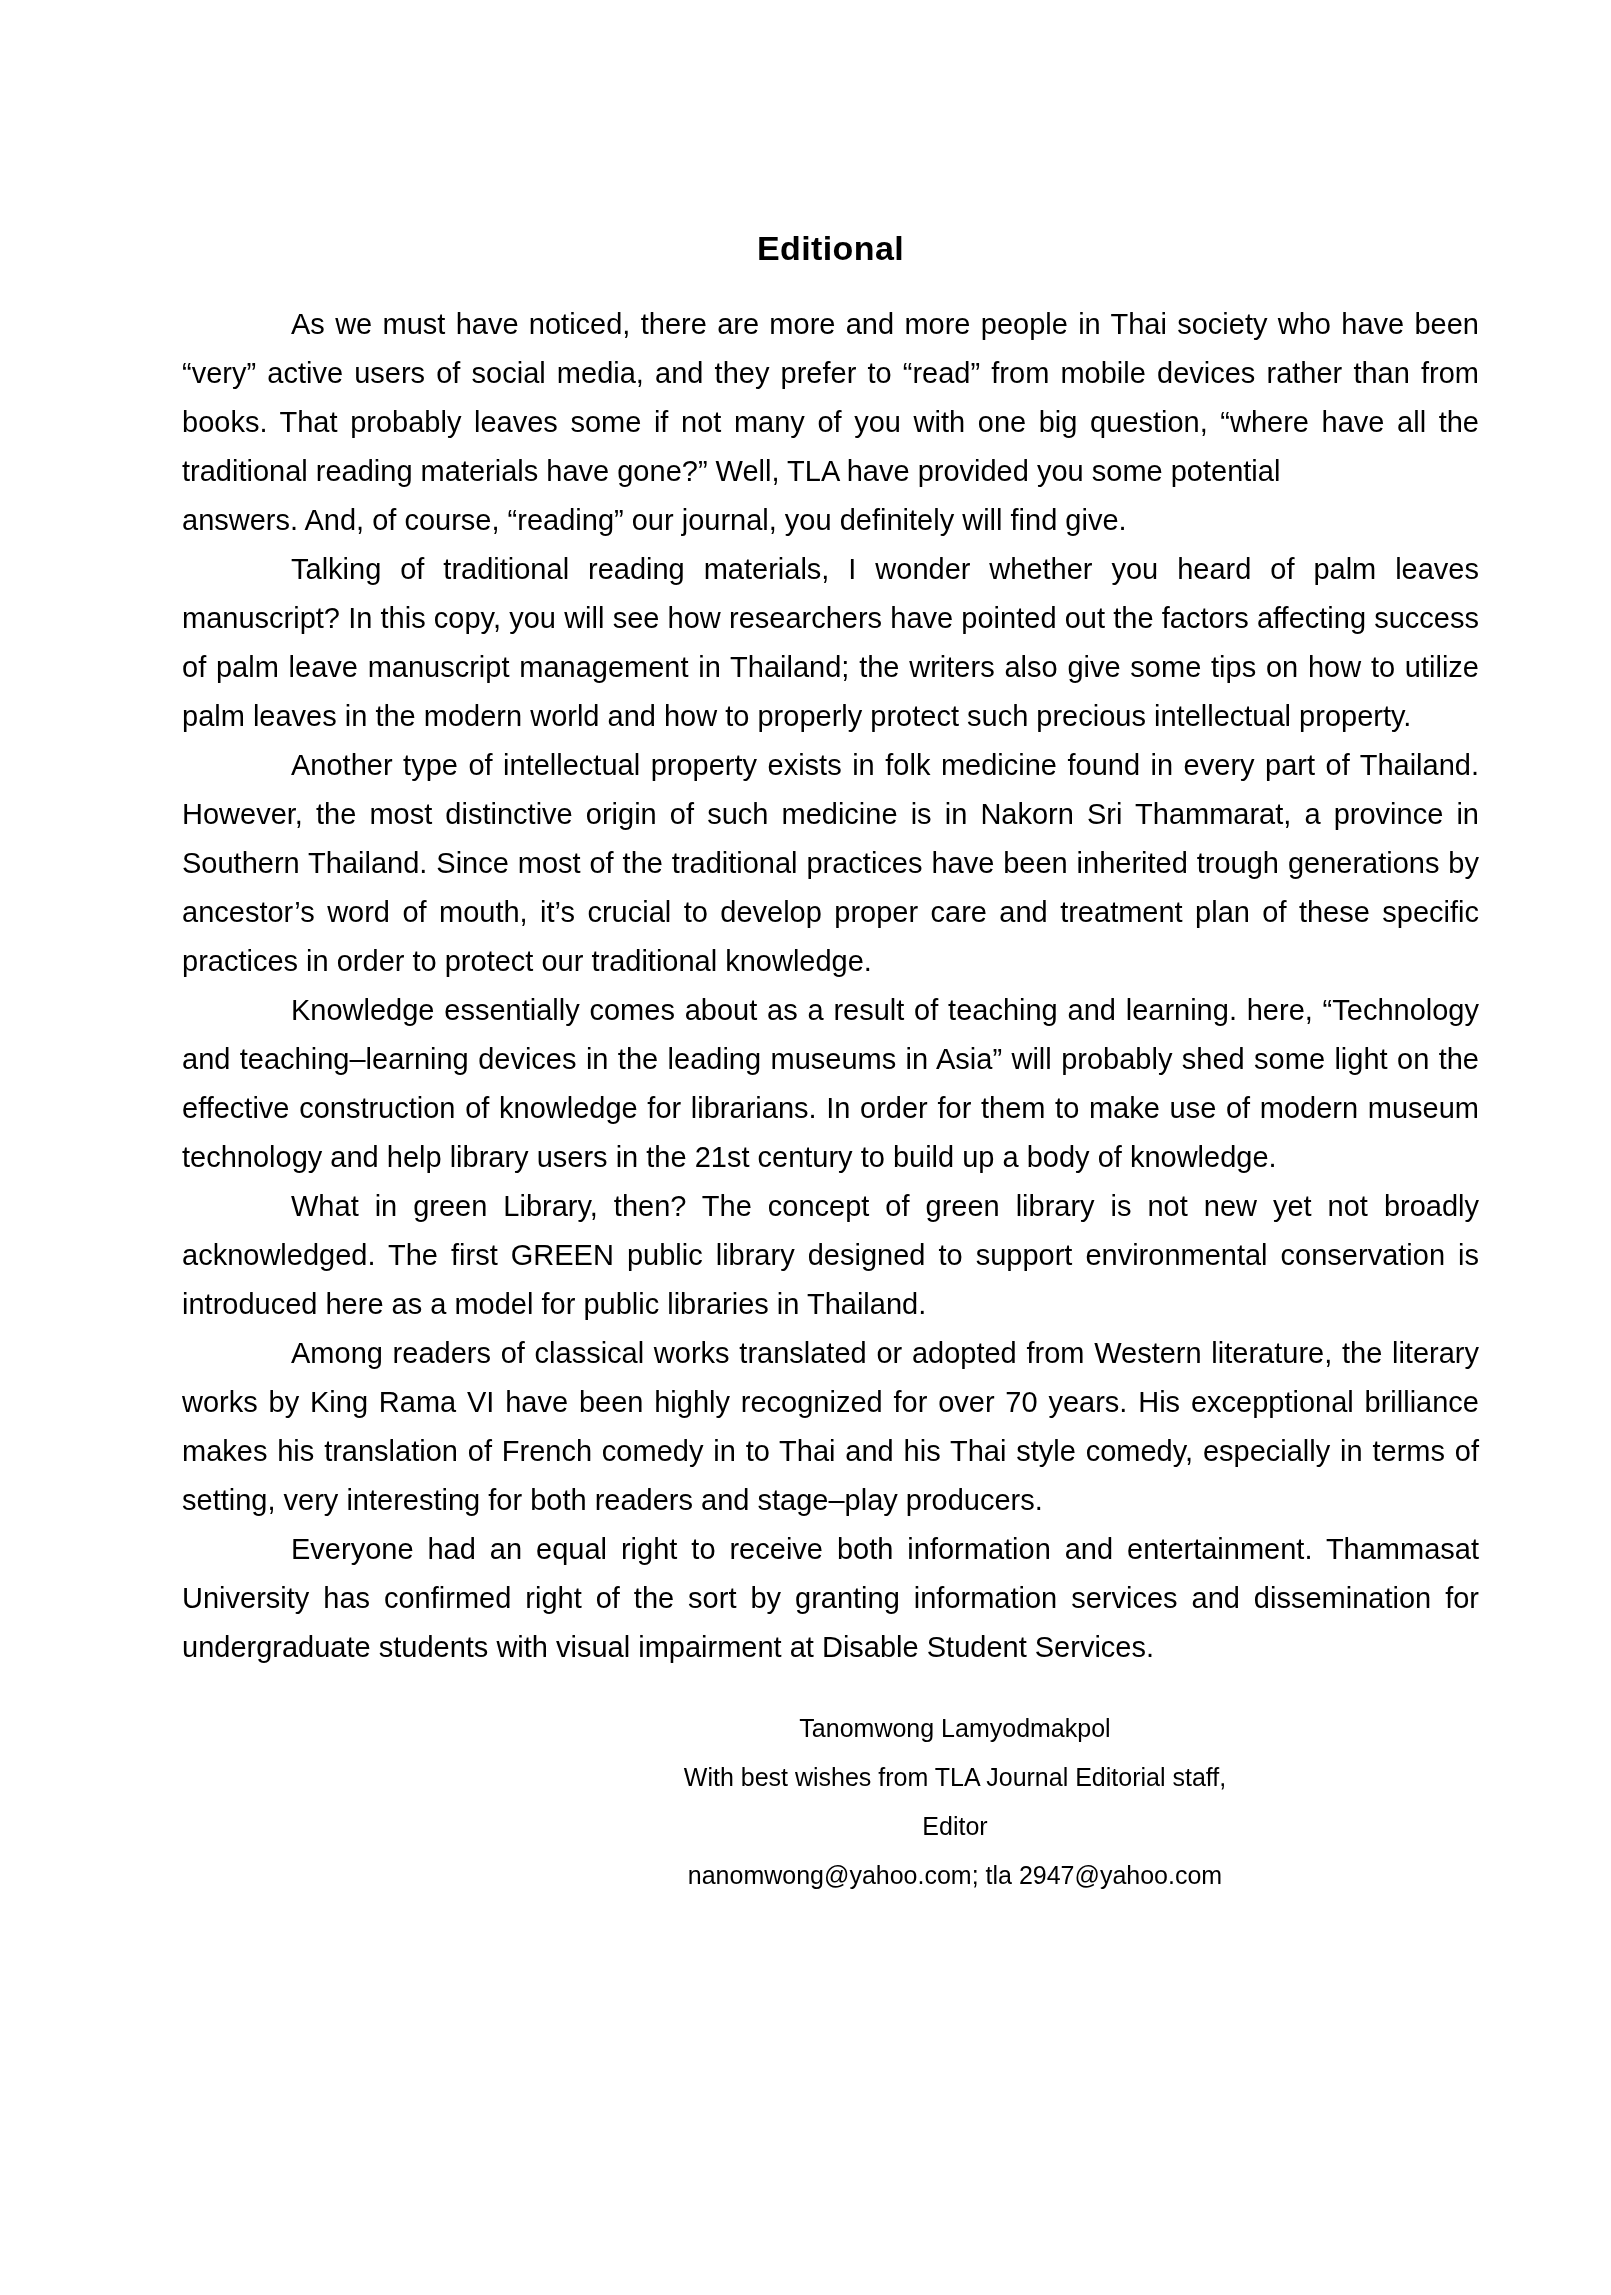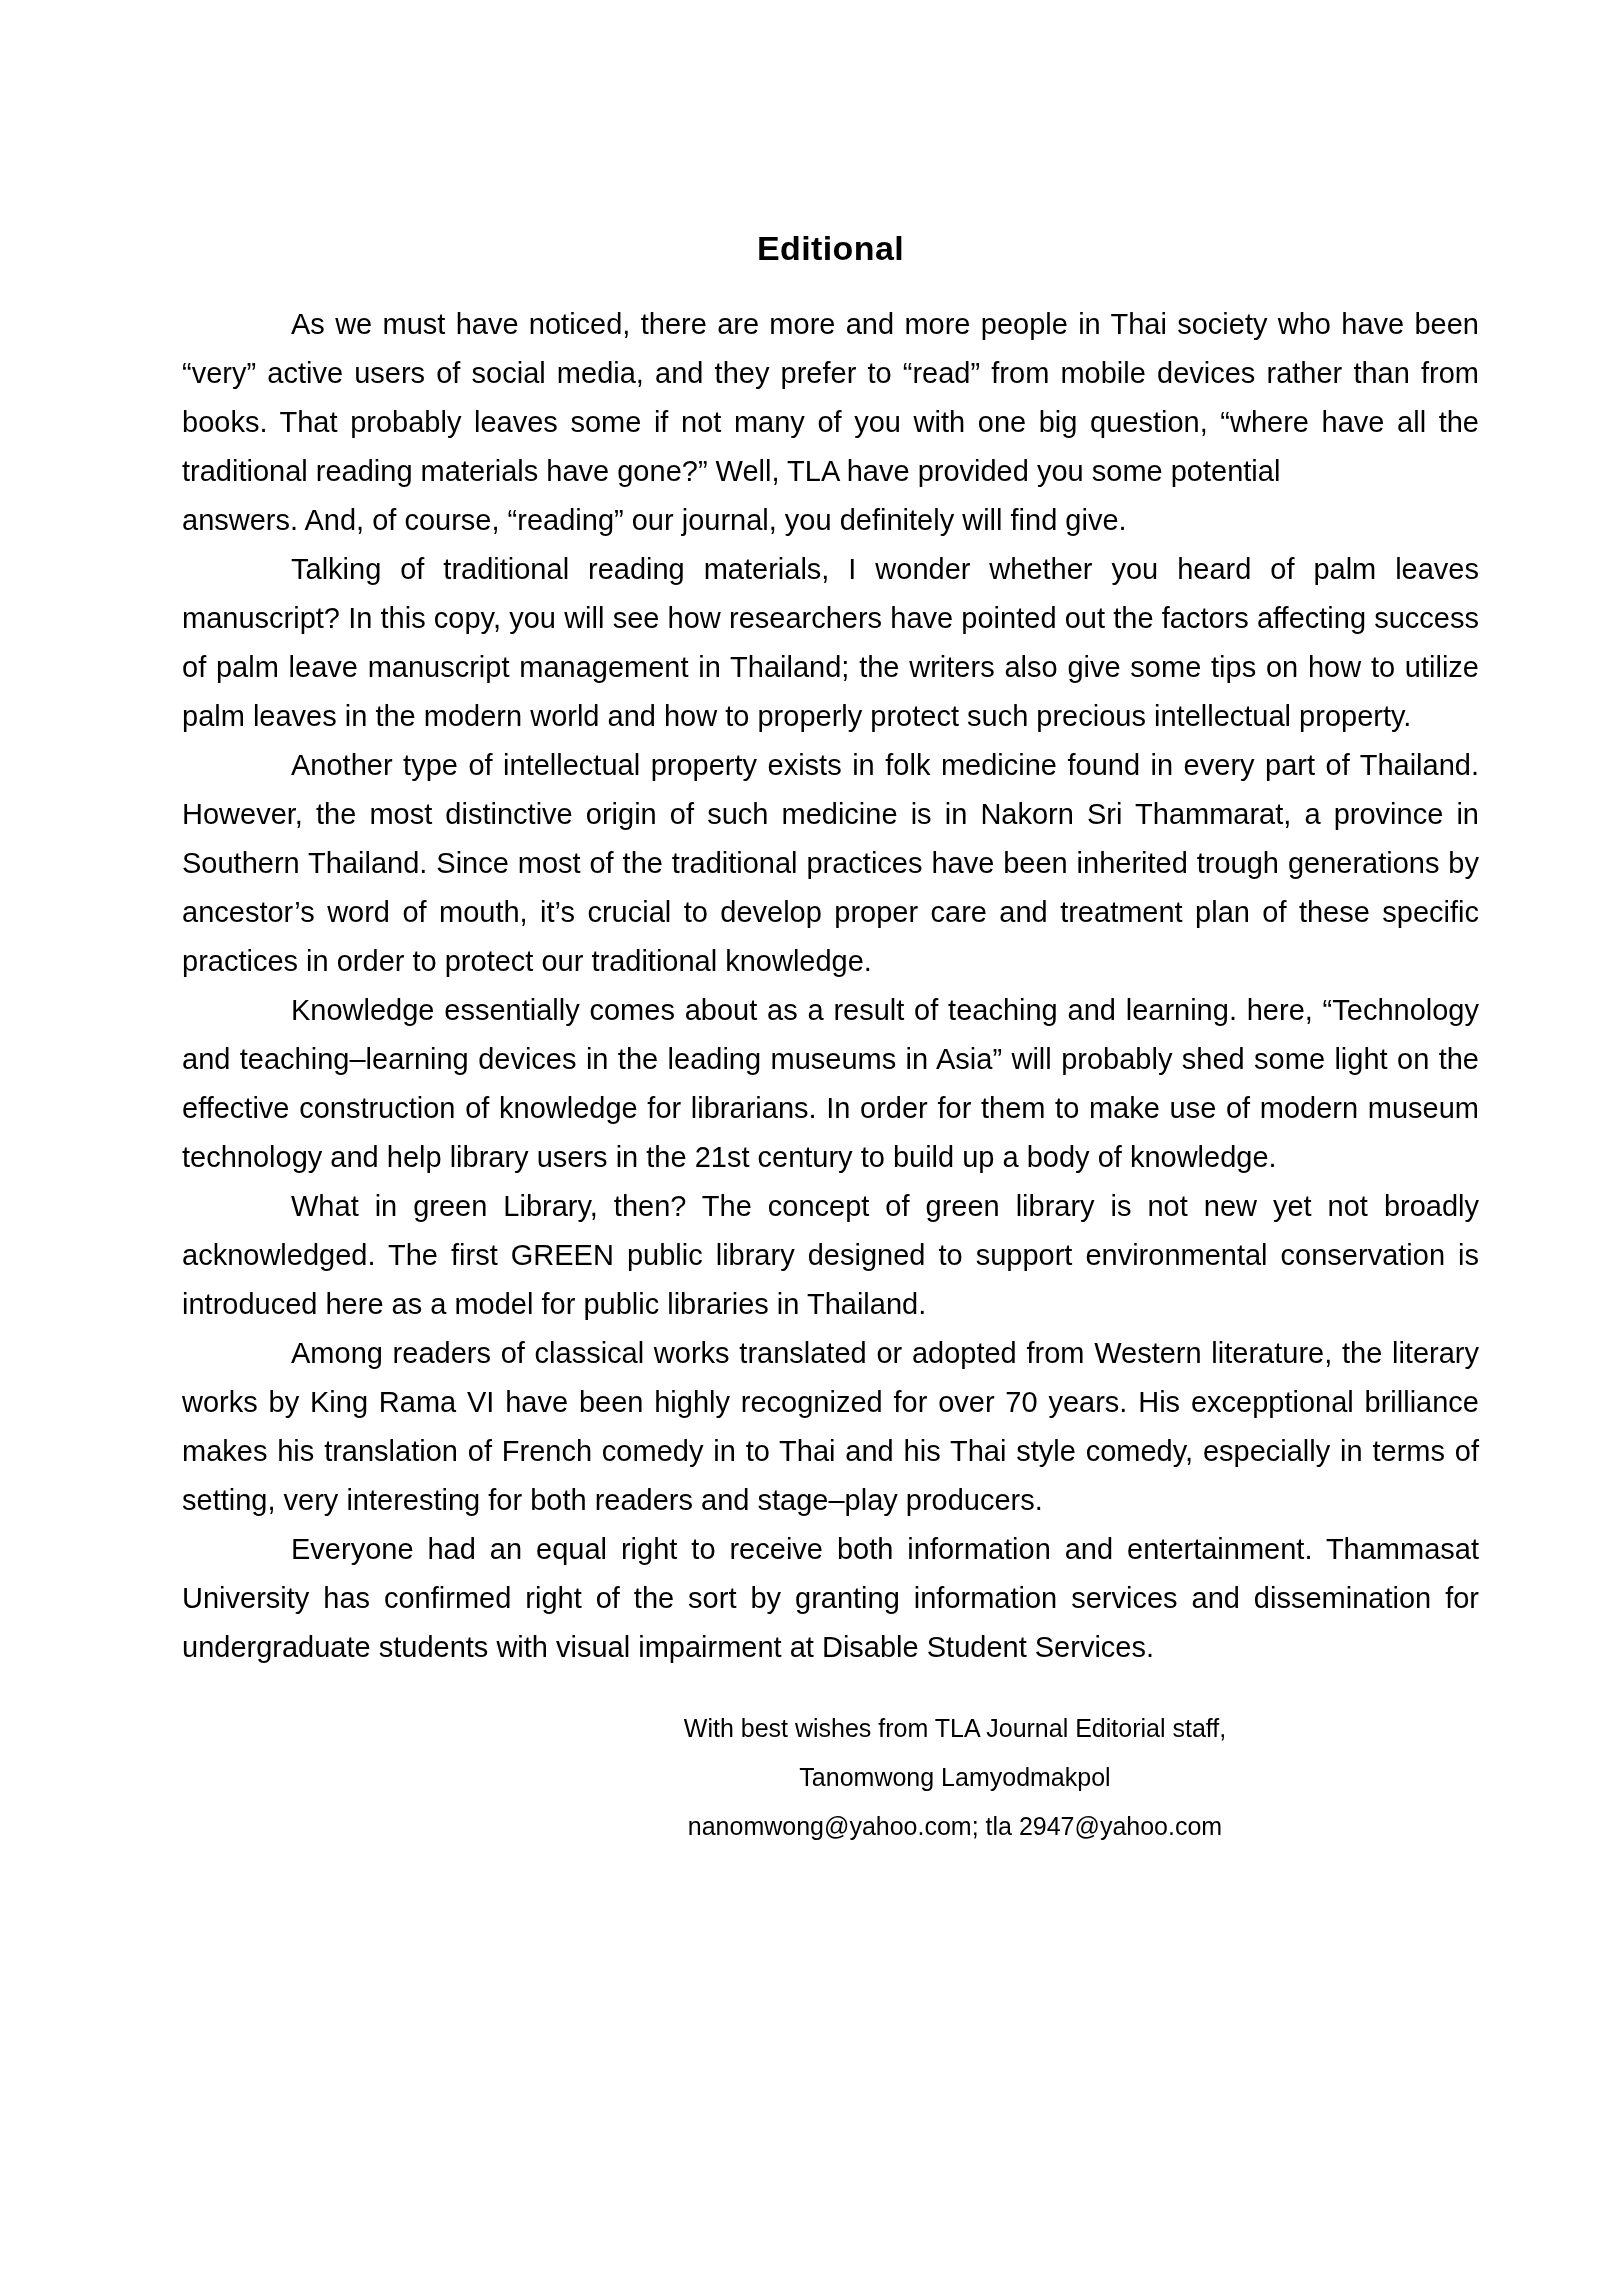--- a/index.html
+++ b/index.html
@@ -86,20 +86,21 @@
       <p class="para">What in green Library, then? The concept of green library is not new yet not broadly acknowledged. The first GREEN public library designed to support environmental conservation is introduced here as a model for public libraries in Thailand.</p>
 
       <p class="para">Among readers of classical works translated or adopted from Western literature, the literary works by King Rama VI have been highly recognized for over 70 years. His excepptional brilliance makes his translation of French comedy in to Thai and his Thai style comedy, especially in terms of setting, very interesting for both readers and stage–play producers.</p>
 
       <p class="para">Everyone had an equal right to receive both information and entertainment. Thammasat University has confirmed right of the sort by granting information services and dissemination for undergraduate students with visual impairment at Disable Student Services.</p>
 
 
     </div>
 
     <div class="signature">
+      <div class="sig-line">Tanomwong Lamyodmakpol</div>
       <div class="sig-line">With best wishes from TLA Journal Editorial staff,</div>
-      <div class="sig-line">Tanomwong Lamyodmakpol</div>
+      <div class="sig-line">Editor</div>
       <div class="sig-line">nanomwong@yahoo.com; tla 2947@yahoo.com</div>
     </div>
 
   </div>
 </div>
 
 
 </body></html>

